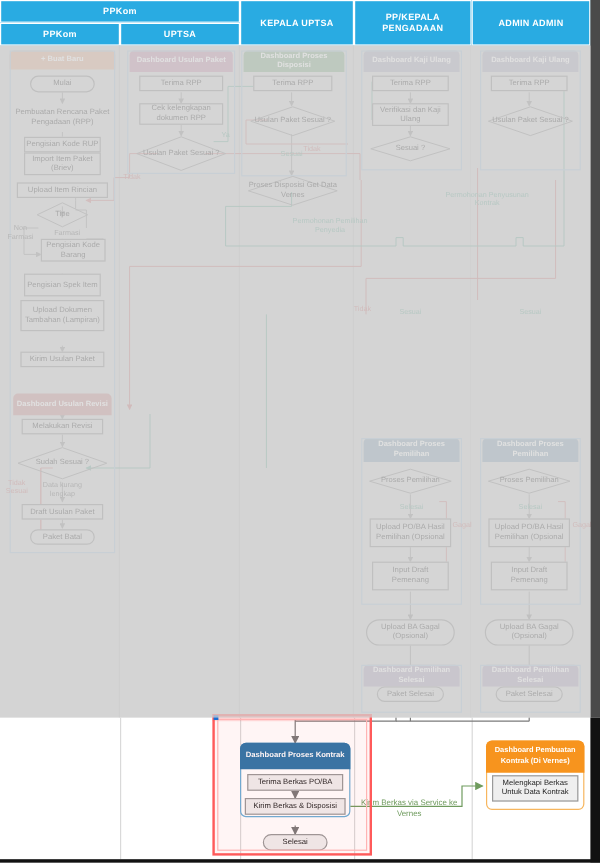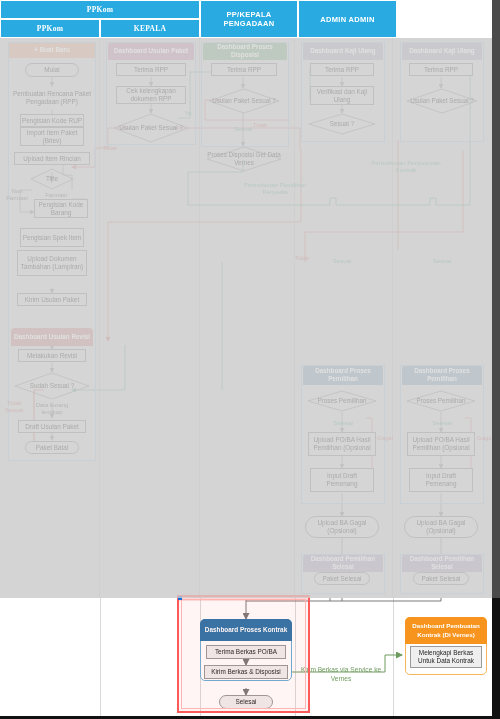--- a/index.html
+++ b/index.html
@@ -9,21 +9,21 @@
   #canvas{
     position:relative; width:500px; height:719px;
     background:#ffffff; overflow:hidden;
   }
 
   
   .hdr-wrap{ position:absolute; left:0; top:0; width:492px; height:38px; display:flex; }
   .hdr-col{ border:1px solid #ffffff; background:#29abe2; color:#fff;
             font-size:7.5px; font-weight:bold; letter-spacing:.3px;
             display:flex; align-items:center; justify-content:center; text-align:center;}
-  .hdr-group{ display:flex; flex-direction:column;font-family:Liberation Serif, serif; }
+  .hdr-group{ display:flex; flex-direction:column; }
   .hdr-group .top{ height:19px; }
   .hdr-group .bot{ height:19px; display:flex; }
   .hdr-group .bot > div{ flex:1; }
 
   
   .lanes{ position:absolute; left:0; top:38px; width:492px; height:560px; display:flex; }
   .lane{ background:#d4d4d4; border-right:1px solid #c2c2c2; position:relative; }
   .lane:last-child{ border-right:none; }
 
   
@@ -92,23 +92,24 @@
 </head>
 <body>
 
 <div id="canvas">
 
   <div class="hdr-wrap">
     <div class="hdr-group" style="width:200px;">
       <div class="hdr-col top">PPKom</div>
       <div class="bot">
         <div class="hdr-col">PPKom</div>
-        <div class="hdr-col">KEPALA</div>
+        <div class="hdr-col">UPTSA</div>
       </div>
     </div>
+    <div class="hdr-col" style="width:95px;">KEPALA UPTSA</div>
     <div class="hdr-col" style="width:98px;">PP/KEPALA PENGADAAN</div>
     <div class="hdr-col" style="width:99px;">ADMIN ADMIN</div>
   </div>
 
   <div class="lanes">
     <div class="lane" style="width:100px;"></div>
     <div class="lane" style="width:100px;"></div>
     <div class="lane" style="width:95px;"></div>
     <div class="lane" style="width:98px;"></div>
     <div class="lane" style="width:99px;"></div>

